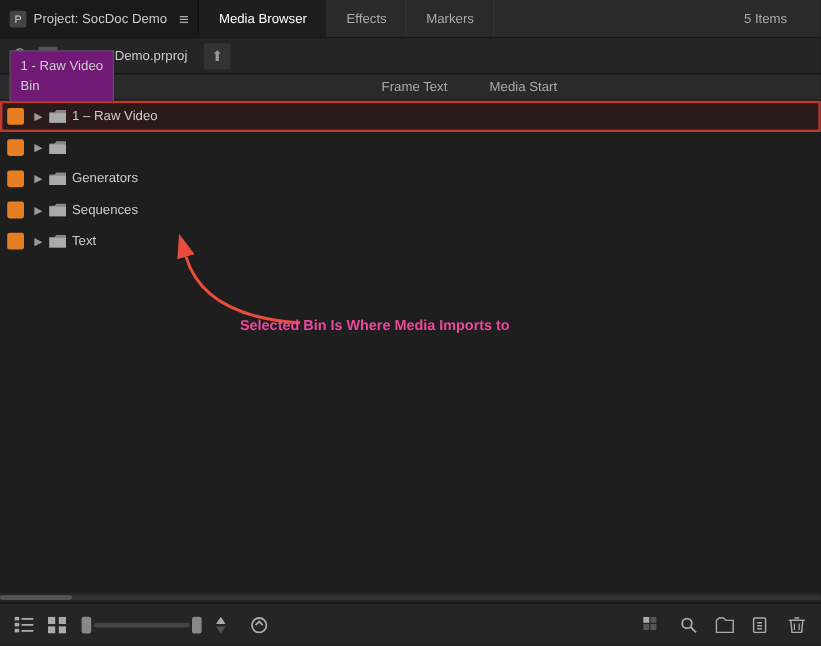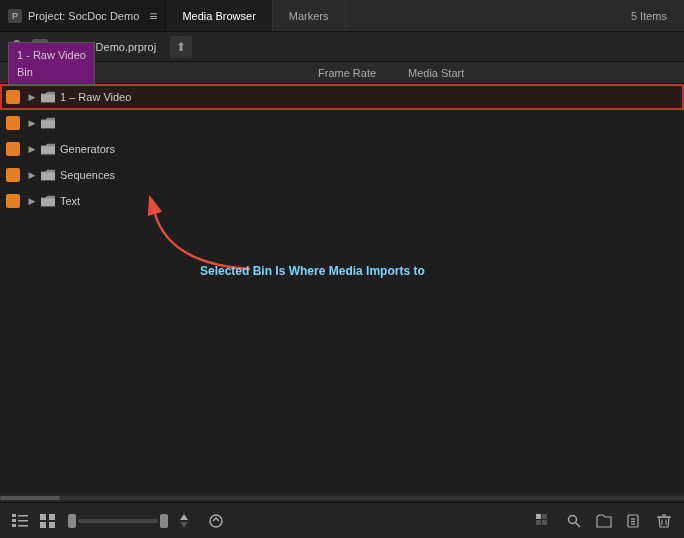--- a/index.html
+++ b/index.html
@@ -55,21 +55,21 @@
       align-items: center;
       font-size: 11px;
       color: #aaa;
       cursor: pointer;
       border-right: 1px solid #333;
     }
     .tab.active { background: #1e1e1e; color: #fff; }
 
     .items-count {
       margin-left: auto;
-      padding-right: 17px;
+      padding-right: 28px;
       font-size: 11px;
       color: #aaa;
     }
 
     
     .project-row {
       display: flex;
       align-items: center;
       height: 30px;
       background: #252525;
@@ -258,20 +258,23 @@
 <div class="tab-bar">
   <div class="project-tab">
     <span class="project-tab-icon">P</span>
     <span>Project: SocDoc Demo</span>
     <span class="project-tab-menu">≡</span>
   </div>
   <div class="tab active">
     <span>Media Browser</span>
   </div>
   <div class="tab">
+    <span>Effects</span>
+  </div>
+  <div class="tab">
     <span>Markers</span>
   </div>
   <div class="items-count">5 Items</div>
 </div>
 
 <div class="project-row">
   <span class="proj-search">🔍</span>
   <span class="proj-icon">▣</span>
   <span class="proj-name">SocDoc Demo.prproj</span>
   <div class="proj-folder-btn">⬆</div>
@@ -280,21 +283,21 @@
 <div class="breadcrumb-tooltip">
   <div>1 - Raw Video</div>
   <div>Bin</div>
 </div>
 
 <div class="col-header" style="margin-top:0">
   <div class="col-name">
     <span>Name</span>
     <span class="col-name-arrow">▲</span>
   </div>
-  <div class="col-frame-rate">Frame Rate</div>
+  <div class="col-frame-rate">Frame Text</div>
   <div class="col-media-start">Media Start</div>
 </div>
 
 <div class="file-list" id="file-list">
     <div class="file-row selected">
       <div class="row-color-bar" style="background:#e67e22"></div>
       <div class="row-expand">▶</div>
       <div class="row-folder-icon">
         <svg class="folder-svg" viewBox="0 0 16 12" fill="none">
           <path d="M0 2 L5 2 L7 0 L16 0 L16 12 L0 12 Z" fill="#888"></path>
@@ -350,21 +353,21 @@
 
 <div style="position:relative; height:160px; pointer-events:none;">
   <svg style="position:absolute; left:140px; top:-10px; width:120px; height:70px; overflow:visible;" viewBox="0 0 120 70">
     <defs>
       <marker id="arrowhead" markerWidth="8" markerHeight="6" refX="0" refY="3" orient="auto">
         <polygon points="0 0, 8 3, 0 6" fill="#e74c3c"></polygon>
       </marker>
     </defs>
     <path d="M 110,65 Q 30,60 15,10" stroke="#e74c3c" stroke-width="2.5" fill="none" marker-end="url(#arrowhead)"></path>
   </svg>
-  <div class="annotation-text" style="position:absolute; left:200px; top:50px; color:#7dd3fc; font-size:12px; font-weight:bold;">Selected Bin Is Where Media Imports to</div>
+  <div class="annotation-text" style="position:absolute; left:200px; top:50px; color:#ec4899; font-size:12px; font-weight:bold;">Selected Bin Is Where Media Imports to</div>
 </div>
 
 <div class="scrollbar-container">
   <div class="scrollbar-track">
     <div class="scrollbar-thumb"></div>
   </div>
 </div>
 
 <div class="bottom-toolbar">
   <button class="toolbar-btn" title="List View">

